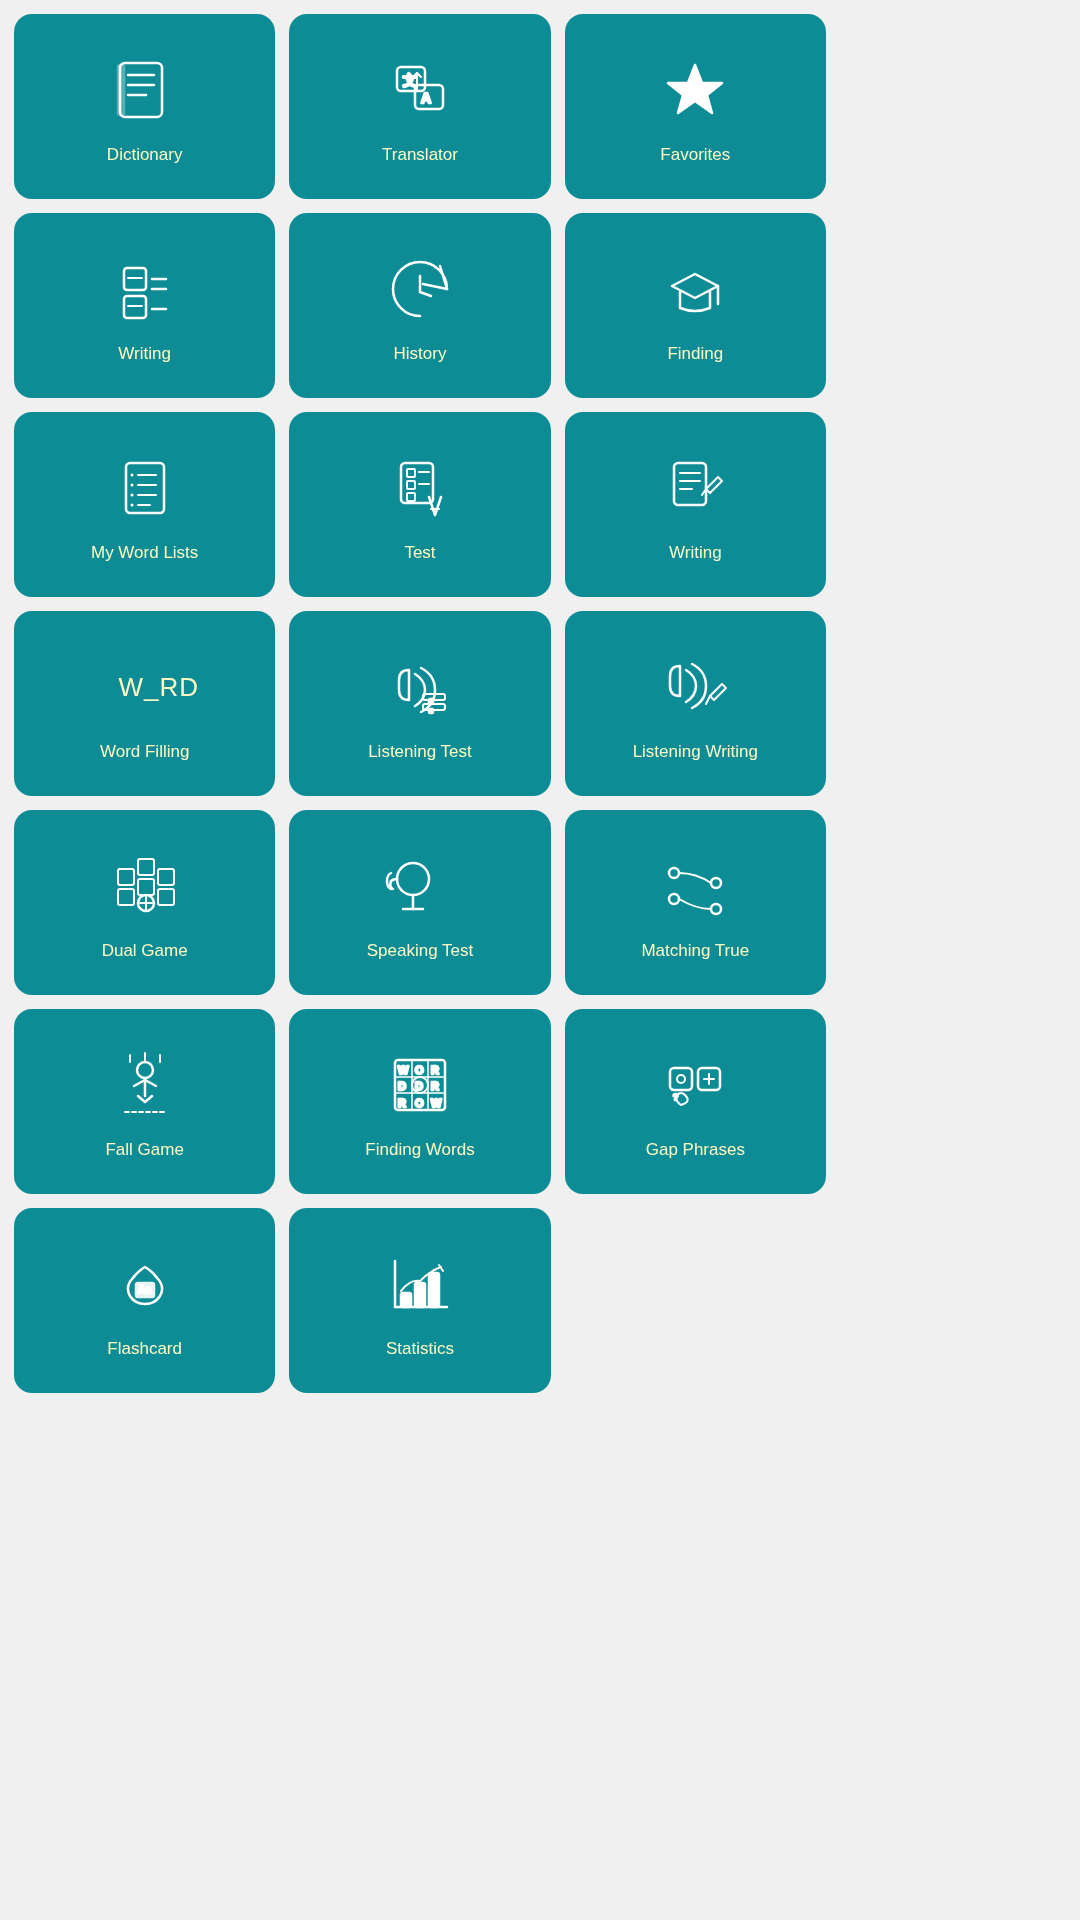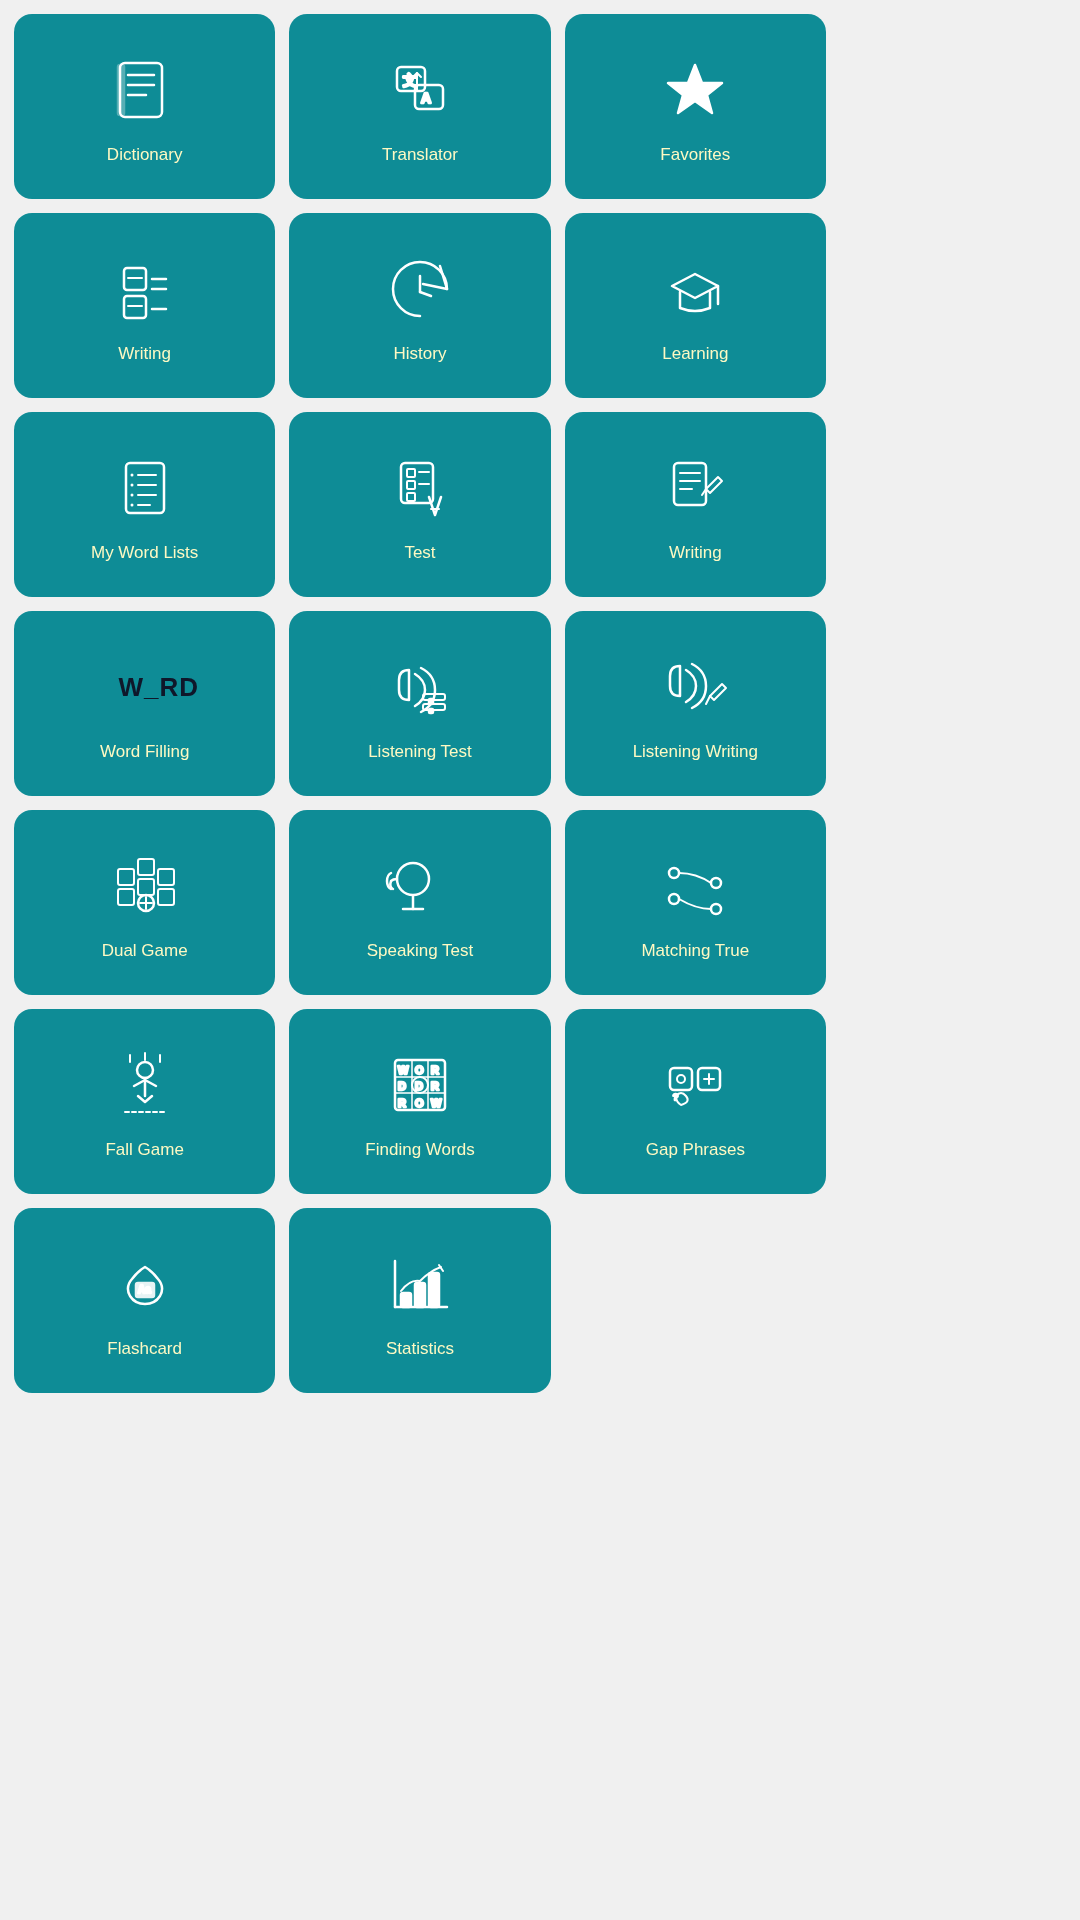--- a/index.html
+++ b/index.html
@@ -45,23 +45,23 @@
       stroke-linejoin: round;
     }
     .tile-label {
       color: #fef9c3;
       font-size: 17px;
       font-weight: 500;
       text-align: center;
       line-height: 1.3;
     }
     .tile-icon .word-fill-text {
-      color: #0f172a;
+      color: #fef9c3;
       font-size: 26px;
-      font-weight: bold;
+      font-weight: normal;
       letter-spacing: 1px;
       margin-left: 28px;
     }
   </style>
 </head>
 <body>
 
 <div class="grid">
 <div class="tile">
       <div class="tile-icon">
@@ -120,21 +120,21 @@
       <div class="tile-label">History</div>
     </div>
     <div class="tile">
       <div class="tile-icon">
         <svg viewBox="0 0 70 70">
           <path d="M35 20 L58 32 L35 44 L12 32 Z" stroke="white" stroke-width="2.5" fill="none"></path>
           <path d="M58 32 L58 50" stroke="white" stroke-width="2.5"></path>
           <path d="M20 38 L20 54 Q35 60 50 54 L50 38" stroke="white" stroke-width="2.5" fill="none"></path>
         </svg>
       </div>
-      <div class="tile-label">Learning</div>
+      <div class="tile-label">Finding</div>
     </div>
     <div class="tile">
       <div class="tile-icon">
         <svg viewBox="0 0 70 70">
           <rect x="16" y="10" width="38" height="50" rx="4" stroke="white" stroke-width="2.5"></rect>
           <line x1="22" y1="22" x2="22" y2="22" stroke="white" stroke-width="3" stroke-linecap="round"></line>
           <line x1="28" y1="22" x2="46" y2="22" stroke="white" stroke-width="2"></line>
           <line x1="22" y1="32" x2="22" y2="32" stroke="white" stroke-width="3" stroke-linecap="round"></line>
           <line x1="28" y1="32" x2="46" y2="32" stroke="white" stroke-width="2"></line>
           <line x1="22" y1="42" x2="22" y2="42" stroke="white" stroke-width="3" stroke-linecap="round"></line>

